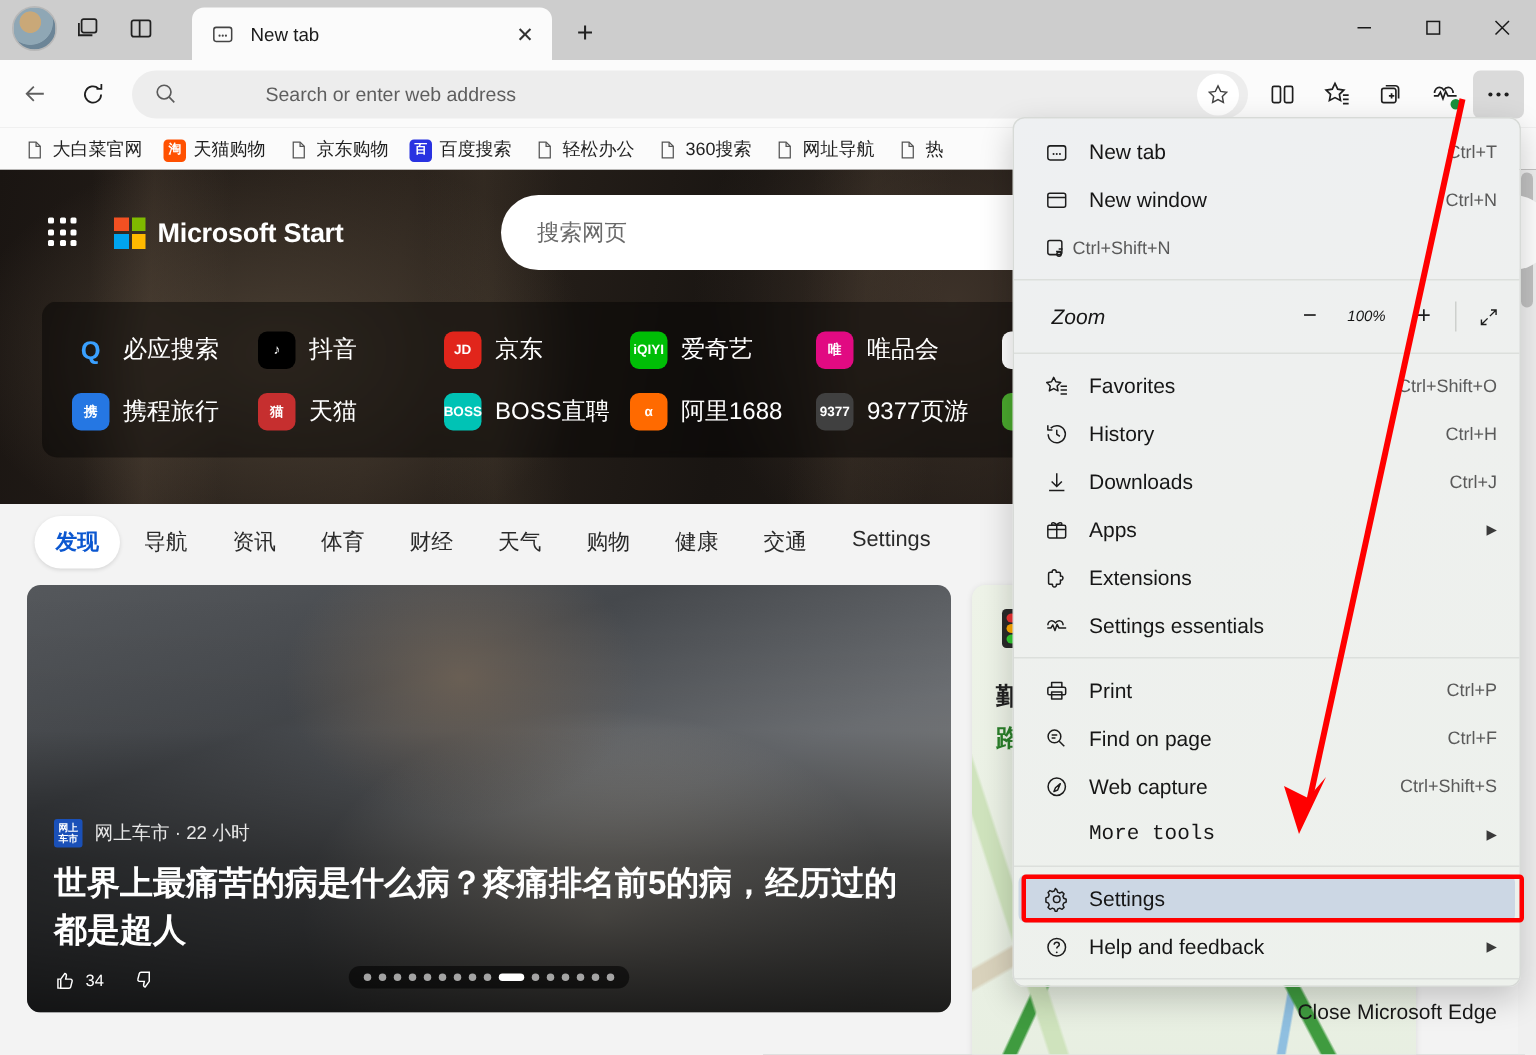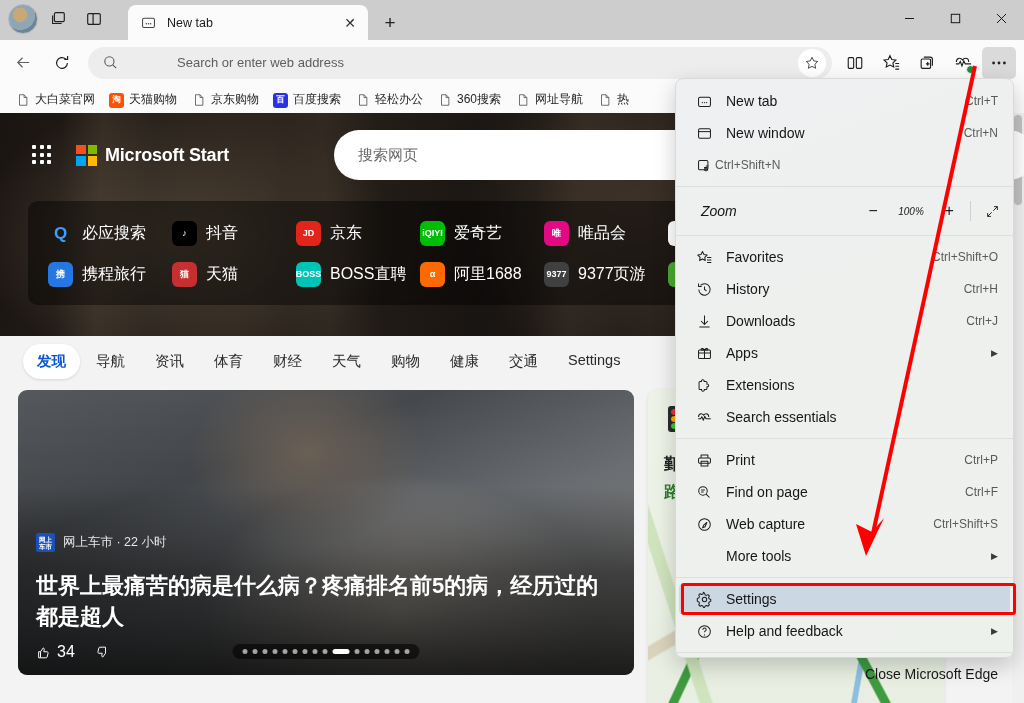--- a/index.html
+++ b/index.html
@@ -154,30 +154,30 @@
   .article {
     position: absolute; top: 277px; left: 18px; width: 616px; height: 285px;
     border-radius: 9px; overflow: hidden;
     background:
       radial-gradient(ellipse 190px 150px at 47% 22%, #6d6257 0%, transparent 62%),
       radial-gradient(ellipse 300px 210px at 62% 78%, #b9b4ab 0%, transparent 66%),
       linear-gradient(160deg, #55585c 0%, #45484c 30%, #6f7276 58%, #9a9892 100%);
   }
   .art-shade { position: absolute; inset: 0; background: linear-gradient(to top, rgba(0,0,0,.82) 0%, rgba(0,0,0,.52) 36%, rgba(0,0,0,.05) 66%, transparent 100%); }
   .art-body { position: absolute; left: 18px; bottom: 14px; right: 18px; }
-  .art-src { display: flex; align-items: center; gap: 8px; margin-bottom: 19px; }
+  .art-src { display: flex; align-items: center; gap: 8px; margin-bottom: 9px; }
   .art-src-ic {
     width: 19px; height: 19px; border-radius: 2px; background: #1a50b8; flex: none;
     color: #fff; font-size: 6.5px; font-weight: bold; line-height: 1.1;
     display: flex; align-items: center; justify-content: center; text-align: center;
   }
   .art-src-txt { color: #e7e7e7; font-size: 12.5px; }
   .art-title { color: #fff; font-size: 22px; font-weight: bold; line-height: 1.38; }
   .art-actions { display: flex; align-items: center; gap: 20px; margin-top: 11px; }
-  .art-act { display: flex; align-items: center; gap: 6px; color: #fff; font-size: 16px; }
+  .art-act { display: flex; align-items: center; gap: 6px; color: #fff; font-size: 11px; }
   .carousel {
     position: absolute; bottom: 16px; left: 50%; transform: translateX(-50%);
     background: rgba(0,0,0,.56); border-radius: 11px; padding: 5px 10px;
     display: flex; align-items: center; gap: 5px;
   }
   .cdot { width: 5px; height: 5px; border-radius: 50%; background: rgba(255,255,255,.62); }
   .cdot.on { width: 17px; border-radius: 4px; background: #fff; }
 
   
   .mapcard {
@@ -666,21 +666,21 @@
         </span>
         <span class="mi-label">Extensions</span>
       </div>
       <div class="mi">
         <span class="mi-ic">
           <svg width="17" height="17" viewBox="0 0 20 20" fill="none" stroke="currentColor" stroke-width="1.18" stroke-linejoin="round">
             <path d="M3 9.3c0-2.1 1.4-3.7 3.1-3.7 1.3 0 2.2.8 2.9 1.8.6-1 1.6-1.8 2.9-1.8 1.7 0 3.1 1.6 3.1 3.7"></path>
             <path d="M2.6 11.4h2.8l1.5-2.4 1.7 4.3 1.7-4.8 1.5 2.9h5.6"></path>
           </svg>
         </span>
-        <span class="mi-label">Search essentials</span>
+        <span class="mi-label">Settings essentials</span>
       </div>
       <div class="msep"></div>
       <div class="mi">
         <span class="mi-ic">
           <svg width="17" height="17" viewBox="0 0 20 20" fill="none" stroke="currentColor" stroke-width="1.18" stroke-linejoin="round">
             <path d="M6 7.2V3.5h8v3.7"></path>
             <rect x="3" y="7.2" width="14" height="6" rx="1.3"></rect>
             <path d="M6 11h8v5.5H6z"></path>
           </svg>
         </span>
@@ -702,21 +702,21 @@
         <span class="mi-ic">
           <svg width="17" height="17" viewBox="0 0 20 20" fill="none" stroke="currentColor" stroke-width="1.18" stroke-linejoin="round">
             <circle cx="10" cy="10" r="6.8"></circle>
             <path d="M12.8 7.6l-2.1 5-2.9 1.2 1.2-3z"></path>
           </svg>
         </span>
         <span class="mi-label">Web capture</span>
         <span class="mi-short">Ctrl+Shift+S</span>
       </div>
       <div class="mi noicon">
-        <span class="mi-label" style="margin-left: 0px;">More tools</span>
+        <span class="mi-label" style="margin-left: 0px; font-family: Liberation Mono, monospace;">More tools</span>
         <span class="mi-arrow">▶</span>
       </div>
       <div class="msep"></div>
       <div class="mi selected">
         <span class="mi-ic">
           <svg width="17" height="17" viewBox="0 0 20 20" fill="none" stroke="currentColor" stroke-width="1.18" stroke-linejoin="round">
             <circle cx="10" cy="10" r="2.6"></circle>
             <path d="M10 2.6l.8 2a6 6 0 0 1 1.5.6l1.9-.9 1.5 1.5-.9 1.9c.3.5.5 1 .6 1.5l2 .8v2.2l-2 .8a6 6 0 0 1-.6 1.5l.9 1.9-1.5 1.5-1.9-.9c-.5.3-1 .5-1.5.6l-.8 2H8.9l-.8-2a6 6 0 0 1-1.5-.6l-1.9.9-1.5-1.5.9-1.9a6 6 0 0 1-.6-1.5l-2-.8V8.9l2-.8c.1-.5.3-1 .6-1.5l-.9-1.9 1.5-1.5 1.9.9c.5-.3 1-.5 1.5-.6l.8-2z"></path>
           </svg>
         </span>

